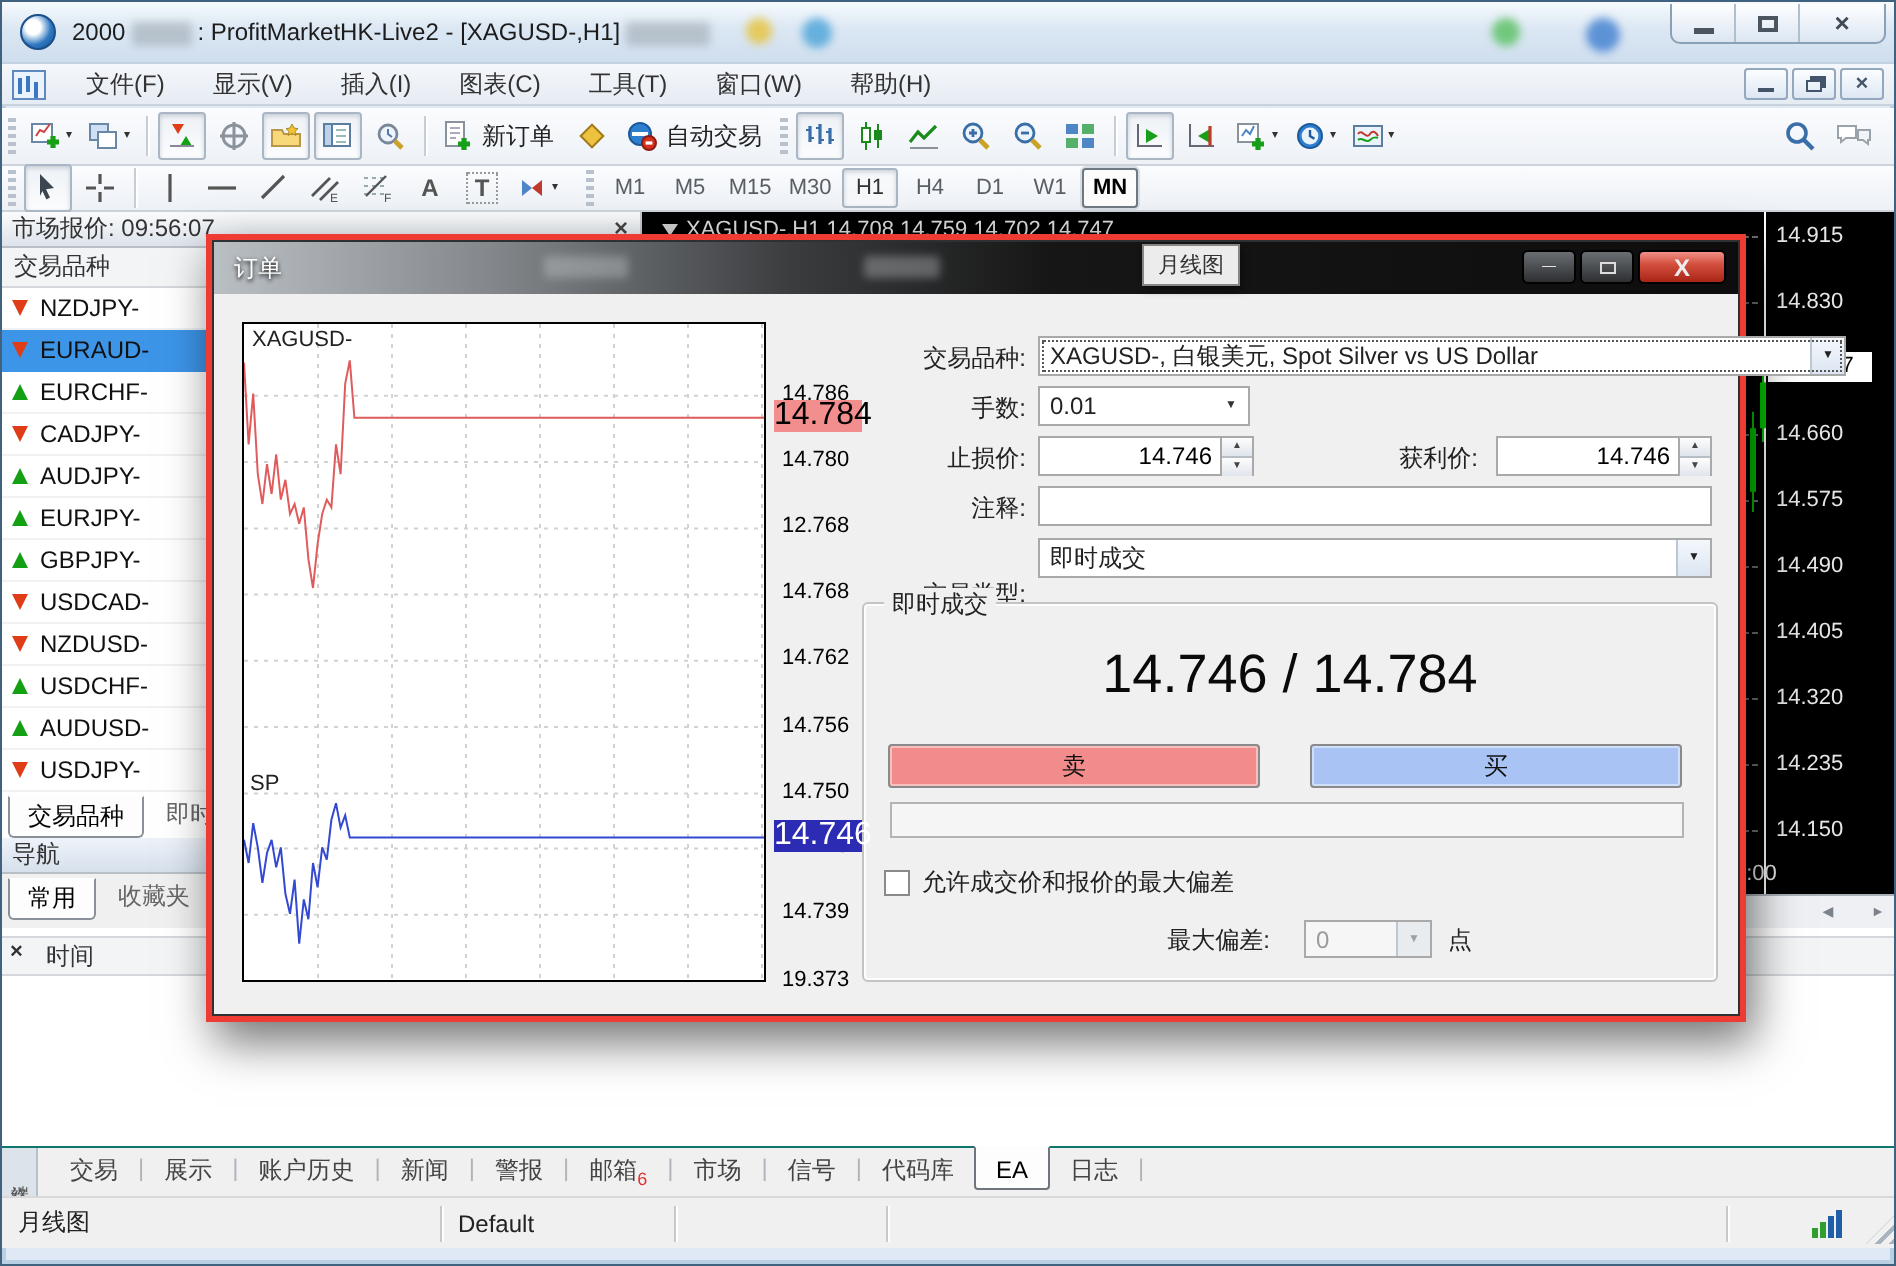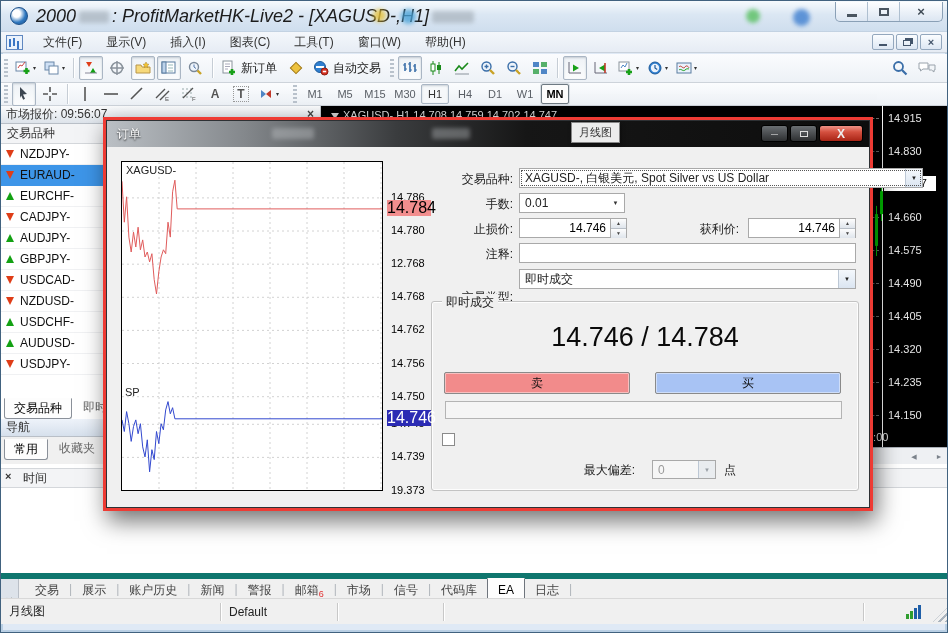--- a/index.html
+++ b/index.html
@@ -5,21 +5,21 @@
 * { margin:0; padding:0; box-sizing:border-box; }
 body { background:#555; font-family:"Liberation Sans","DejaVu Sans",sans-serif; }
 .win { position:relative; width:948px; height:633px; margin:0 auto; background:#dfe9f5;
   border:1px solid #41627f; box-shadow: inset 0 0 0 2px #b9cfe4; font-size:12px; color:#222; overflow:hidden; }
 
 
 .titlebar { position:absolute; left:0; top:0; width:100%; height:30px;
   background:linear-gradient(#f6fafd,#dbe7f3 45%,#cfdeee); display:flex; align-items:center; }
 .app-icon { width:18px; height:18px; margin:0 8px 0 9px; border-radius:50%;
   background:radial-gradient(circle at 35% 35%, #ffffff 0 25%, #2f78c0 60%, #1a4f8a); border:1px solid #1a4f8a; }
-.title-text { color:#1c1c1c; font-size:18px; white-space:nowrap;font-style:italic; }
+.title-text { color:#1c1c1c; font-size:12px; white-space:nowrap; }
 .redact { display:inline-block; height:12px; background:#9aa4ad; opacity:.55; filter:blur(2px); border-radius:2px; vertical-align:middle; margin:0 3px; }
 .blob { position:absolute; top:8px; border-radius:50%; filter:blur(2px); opacity:.8; }
 .cap-btns { position:absolute; right:4px; top:1px; display:flex; border:1px solid #8aa0b6; border-top:none; border-radius:0 0 5px 5px; overflow:hidden; background:linear-gradient(#fdfeff,#dce6f2); }
 .cap-btn { width:32px; height:19px; display:flex; align-items:center; justify-content:center; border-right:1px solid #aebfd0; cursor:pointer; color:#3f4a55; }
 .cap-btn:last-child { border-right:none; width:42px; }
 .gmin { width:10px; height:3px; background:#4a5560; margin-top:7px; }
 .gmax { width:10px; height:8px; border:2px solid #4a5560; }
 .gx { font-weight:bold; font-size:13px; line-height:1; }
 
 
@@ -136,21 +136,21 @@
 .devcombo { left:220px; top:158px; width:64px; height:19px; background:#f6f6f6; }
 .devcombo .combo-text { color:#9a9a9a; }
 .devcombo .combo-btn { background:#e9ecef; color:#9aa0a6; }
 .devunit { position:absolute; left:292px; top:160px; color:#222; }
 
 
 .tooltip { position:absolute; left:570px; top:16px; z-index:50; background:#ececec; border:1px solid #868686; color:#333;
   font-size:11px; padding:2px 7px; box-shadow:1px 2px 4px rgba(0,0,0,.4); }
 
 
-.tabbar { position:absolute; left:0; top:572px; width:948px; height:25px; background:#f0f0f0; border-top:6px solid #0f766e; display:flex; align-items:flex-start; z-index:6; }
+.tabbar { position:absolute; left:0; top:572px; width:948px; height:25px; background:#f0f0f0; border-top:1px solid #0f766e; display:flex; align-items:flex-start; z-index:6; }
 .tgrip { width:18px; height:24px; margin-right:6px; background:#dde3ea; border-right:1px solid #b9bfc7; display:flex; align-items:center; justify-content:center; }
 .tgrip span { writing-mode:vertical-rl; font-size:9px; color:#555; letter-spacing:-1px; }
 .btab { padding:3px 10px 2px; color:#444; cursor:pointer; white-space:nowrap; }
 .btab.active { background:#fdfdfd; border:1px solid #6f757d; border-top:1px solid #fdfdfd; margin-top:-1px; padding-top:4px; color:#000; border-radius:0 0 2px 2px; }
 .tsep { color:#b0b5bb; padding-top:3px; }
 .mailbadge { color:#e03030; font-size:9px; vertical-align:sub; }
 
 
 .statusbar { position:absolute; left:0; top:597px; width:948px; height:26px; background:#f0f0f0; border-top:1px solid #d8d8d8; display:flex; align-items:center; z-index:6; }
 .sfield { height:18px; padding:0 8px; display:flex; align-items:center; color:#222; border-right:1px solid #c8c8c8; box-shadow:1px 0 0 #fff; }
@@ -564,20 +564,24 @@
           <span class="arr up"></span>
           <span>EURCHF-</span>
         </div>
       <div class="mw-row">
           <span class="arr down"></span>
           <span>CADJPY-</span>
         </div>
       <div class="mw-row">
           <span class="arr up"></span>
           <span>AUDJPY-</span>
+        </div>
+      <div class="mw-row">
+          <span class="arr up"></span>
+          <span>EURJPY-</span>
         </div>
       <div class="mw-row">
           <span class="arr up"></span>
           <span>GBPJPY-</span>
         </div>
       <div class="mw-row">
           <span class="arr down"></span>
           <span>USDCAD-</span>
         </div>
       <div class="mw-row">
@@ -720,20 +724,21 @@
           </div>
 
           <div class="groupbox">
             <span class="glegend">即时成交</span>
             <div class="bigquote">14.746 / 14.784</div>
             <div class="tradebtn sell">卖</div>
             <div class="tradebtn buy">买</div>
             <div class="robar"></div>
             <div class="chkrow">
               <span class="chk"></span>
+              <span>允许成交价和报价的最大偏差</span>
             </div>
             <span class="devlabel">最大偏差:</span>
             <div class="ctrl devcombo">
               <span class="combo-text">0</span>
               <span class="combo-btn">▼</span>
             </div>
             <span class="devunit">点</span>
           </div>
 
         </div>

